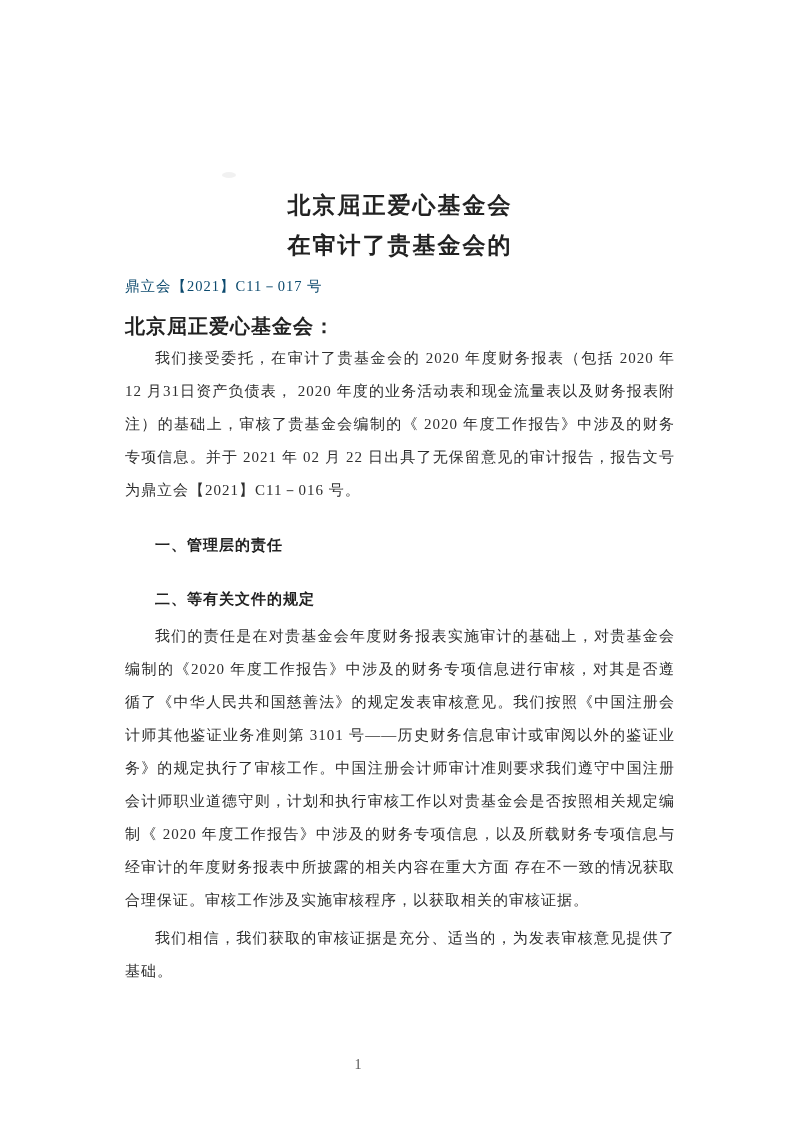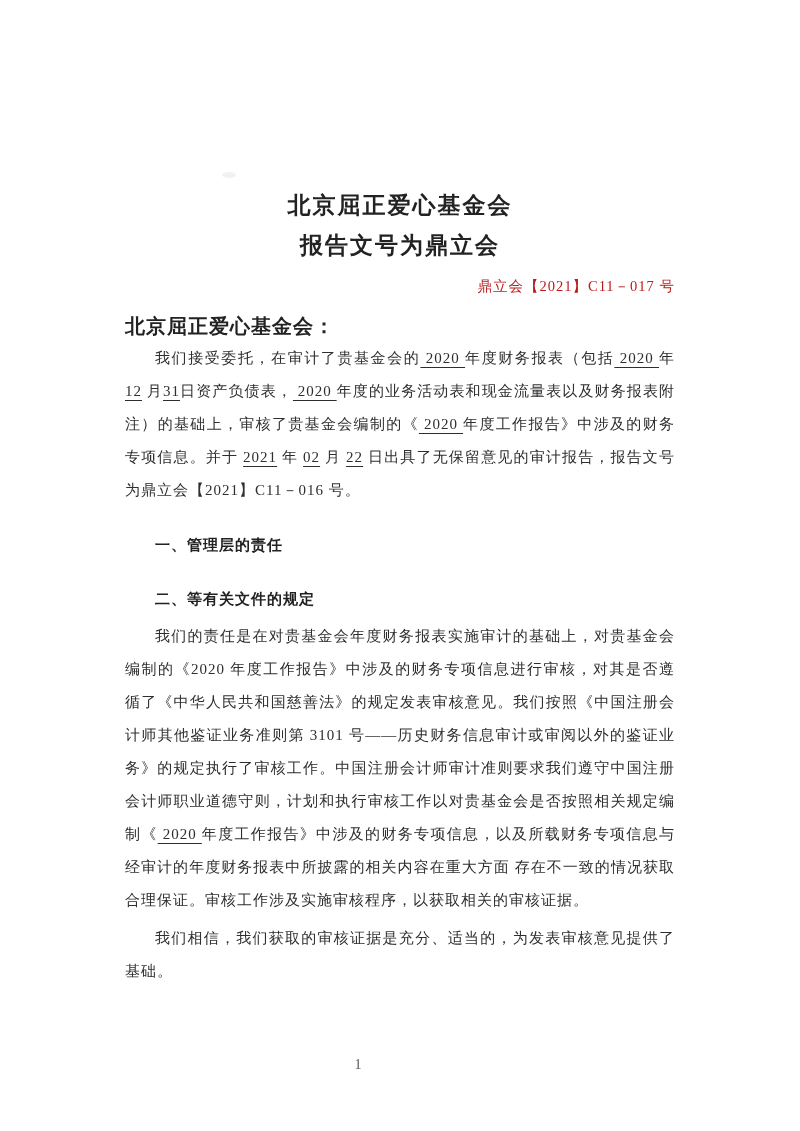--- a/index.html
+++ b/index.html
@@ -36,25 +36,24 @@
     text-align: center;
     font-family: "Liberation Sans", "DejaVu Sans", sans-serif;
     font-weight: bold;
     font-size: 23px;
     line-height: 30px;
     letter-spacing: 2px;
     color: #222222;
   }
   .doc-number {
     margin-top: 16px;
-    text-align: right;
     font-size: 14.5px;
     line-height: 20px;
     letter-spacing: 1px;
-    color: #b91c1c;
+    color: #0c4a6e;
   }
   .salutation {
     margin-top: 20px;
     font-weight: bold;
     font-size: 20px;
     line-height: 21px;
     letter-spacing: 1px;
     color: #222222;
   }
   .body-para {
@@ -71,21 +70,20 @@
     margin-bottom: 2px;
     padding-left: 2em;
     font-family: "Liberation Sans", "DejaVu Sans", sans-serif;
     font-weight: bold;
     font-size: 15px;
     line-height: 33px;
     letter-spacing: 1px;
     color: #222222;
   }
   .u {
-    text-decoration: underline;
     text-underline-offset: 4px;
   }
   .page-footer {
     position: absolute;
     top: 1024px;
     left: 0;
     width: 100%;
     text-align: center;
     font-size: 14px;
     line-height: 18px;
@@ -104,21 +102,21 @@
 </head>
 <body>
 
 <div class="page">
   <div class="scan-artifact"></div>
 
   <div class="content">
 
     <div class="doc-title">北京屈正爱心基金会</div>
 
-    <div class="doc-subtitle">报告文号为鼎立会</div>
+    <div class="doc-subtitle">在审计了贵基金会的</div>
 
     <div class="doc-number">鼎立会【2021】C11－017 号</div>
 
     <div class="salutation">北京屈正爱心基金会：</div>
 
     <p class="body-para"><span>我们接受委托，在审计了贵基金会的</span><span class="u"> 2020 </span><span>年度财务报表（包括</span><span class="u"> 2020 </span><span>年 </span><span class="u">12</span><span> 月</span><span class="u">31</span><span>日资产负债表，</span><span class="u"> 2020 </span><span>年度的业务活动表和现金流量表以及财务报表附注）的基础上，审核了贵基金会编制的《</span><span class="u"> 2020 </span><span>年度工作报告》中涉及的财务专项信息。并于 </span><span class="u">2021</span><span> 年 </span><span class="u">02</span><span> 月 </span><span class="u">22</span><span> 日出具了无保留意见的审计报告，报告文号为鼎立会【2021】C11－016 号。</span></p>
 
     <div class="section-heading">一、管理层的责任</div>
 
 

